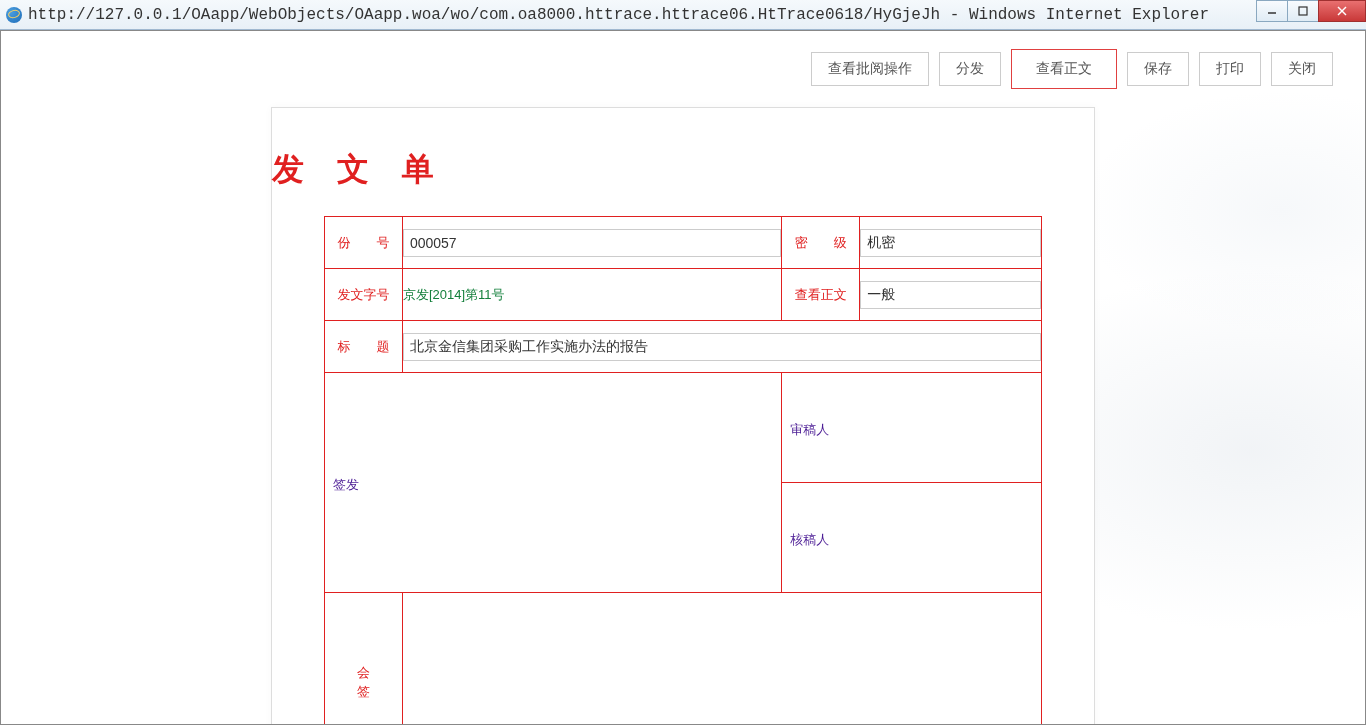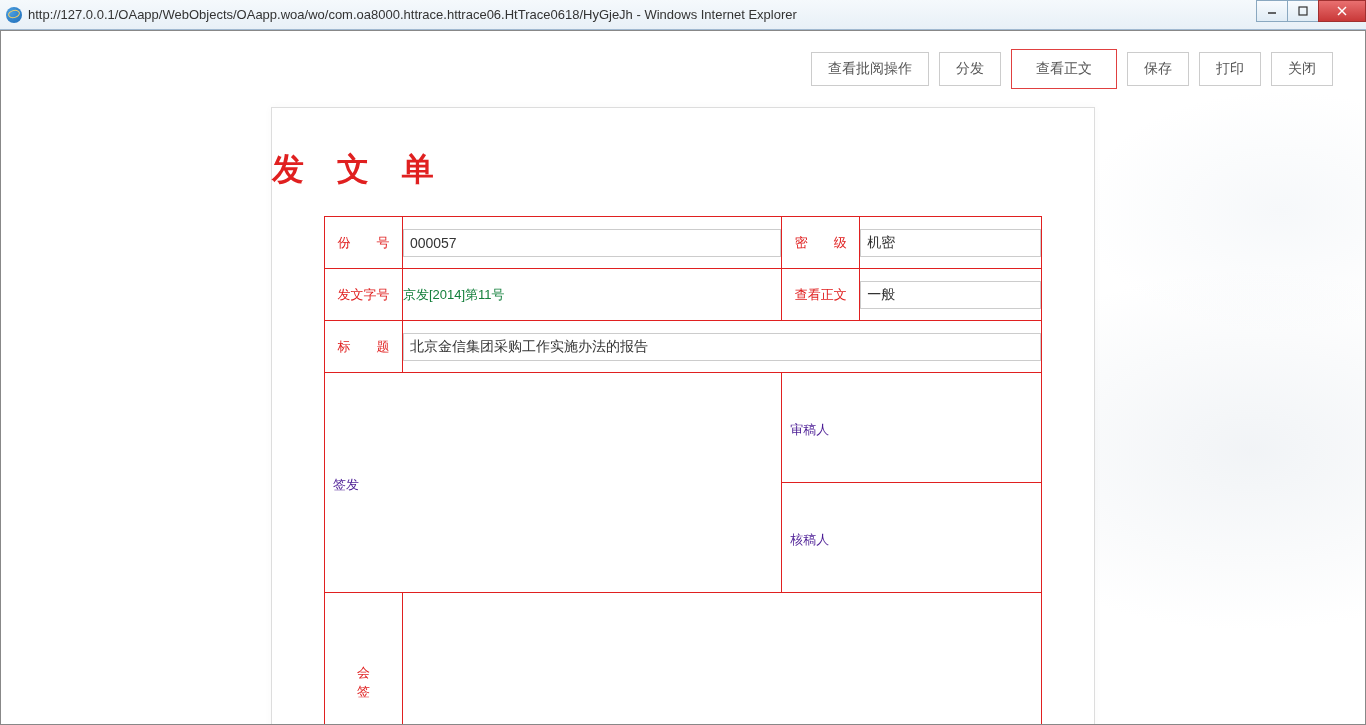--- a/index.html
+++ b/index.html
@@ -35,24 +35,25 @@
       position: absolute;
       top: 3px;
       left: 2px;
       right: 2px;
       height: 6px;
       border: 1px solid #f8d060;
       border-radius: 50%;
       transform: rotate(-15deg);
     }
     .titlebar-text {
-      font-size: 13px;
+      font-size: 16px;
       color: #333;
       white-space: nowrap;
       overflow: hidden;
+      font-family: Liberation Mono, monospace;
     }
     .window-controls {
       position: absolute;
       right: 0;
       top: 0;
       display: flex;
     }
     .win-btn {
       width: 32px;
       height: 22px;

